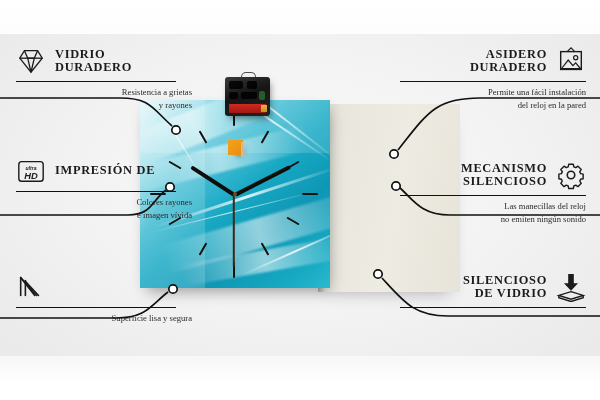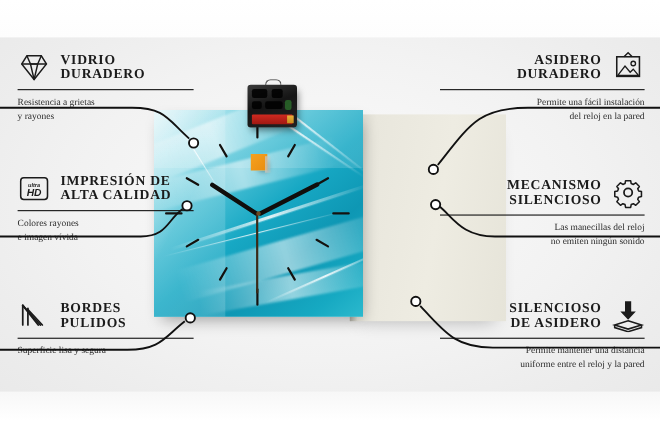--- a/index.html
+++ b/index.html
@@ -29,21 +29,21 @@
   .titles{line-height:1.06;}
   .t1,.t2{
     font-family:"Liberation Serif", serif;
     font-weight:700;letter-spacing:.055em;
     font-size:12.4px;color:#1b1b1b;white-space:nowrap;
   }
   .feat.right .titles{text-align:right;}
   .rule{height:0;border-top:1.5px solid #111;margin-top:5px;}
   .desc{
     font-family:"Liberation Serif", serif;
-    font-size:8.6px;line-height:1.5;color:#2a2a2a;margin-top:4px;white-space:pre-line;
+    font-size:8.6px;line-height:1.5;color:#2a2a2a;margin-top:4px;white-space:pre-line;text-align:right;
   }
   .feat.right .desc{text-align:right;}
 
   .ico{width:30px;height:30px;flex:0 0 30px;display:block;font-style:italic;}
   .ico svg{display:block;width:30px;height:30px;}
 
   
   #f-vidrio{left:16px;top:46px;width:176px;}
   #f-vidrio .rule{width:160px;}
   #f-impresion{left:16px;top:156px;width:176px;}
@@ -213,21 +213,20 @@
     <div class="head">
       <span class="ico">
         <svg viewBox="0 0 32 32">
           <rect x="3" y="6" width="26" height="21" rx="3" fill="none" stroke="#1b1b1b" stroke-width="1.5"></rect>
           <text x="16" y="14.6" font-family="Liberation Sans, sans-serif" font-size="5.4" font-weight="bold" fill="#1b1b1b" text-anchor="middle">ultra</text>
           <text x="16" y="24" font-family="Liberation Sans, sans-serif" font-size="10" font-weight="bold" fill="#1b1b1b" text-anchor="middle">HD</text>
         </svg>
       </span>
       <span class="titles">
         <div class="t1">IMPRESIÓN DE</div>
-        <div class="t2">ALTA CALIDAD</div>
       </span>
     </div>
     <div class="rule"></div>
     <div class="desc">Colores rayones
 e imagen vívida</div>
   </div>
 
   <div class="feat left" id="f-bordes">
     <div class="head">
       <span class="ico">
@@ -239,24 +238,20 @@
               <path d="M10 9 L24 25" opacity="0"></path>
           <path d="M5 6 L20 25"></path>
               <path d="M10 10 L24 25"></path>
               <path d="M15 15 L25 25" opacity="0"></path>
         </g>
         <g stroke="#1b1b1b" stroke-width="1.7" fill="none" stroke-linecap="round">
           <path d="M6 11 L18 25" opacity="0"></path>
         </g>
           </svg>
       </span>
-      <span class="titles">
-        <div class="t1">BORDES</div>
-        <div class="t2">PULIDOS</div>
-      </span>
     </div>
     <div class="rule"></div>
     <div class="desc">Superficie lisa y segura</div>
   </div>
 
   <div class="feat right" id="f-mecanismo">
     <div class="head">
       <span class="titles">
         <div class="t1">MECANISMO</div>
         <div class="t2">SILENCIOSO</div>
@@ -290,28 +285,26 @@
     </div>
     <div class="rule"></div>
     <div class="desc">Permite una fácil instalación
 del reloj en la pared</div>
   </div>
 
   <div class="feat right" id="f-espaciador">
     <div class="head">
       <span class="titles">
         <div class="t1">SILENCIOSO</div>
-        <div class="t2">DE ASIDERO</div>
+        <div class="t2">DE VIDRIO</div>
       </span>
       <span class="ico">
         <svg viewBox="0 0 32 32">
           <path d="M13 2 h6 v10 h4.5 L16 20 L8.5 12 H13 Z" fill="#1b1b1b"></path>
           <path d="M16 21 L29 25 L16 29 L3 25 Z" fill="none" stroke="#1b1b1b" stroke-width="1.5"></path>
           <path d="M3 25 L3 27.5 L16 31.5 L29 27.5 L29 25" fill="none" stroke="#1b1b1b" stroke-width="1.5"></path>
         </svg>
       </span>
     </div>
     <div class="rule"></div>
-    <div class="desc">Permite mantener una distancia
-uniforme entre el reloj y la pared</div>
   </div>
 
 </div>
 
 </body></html>

